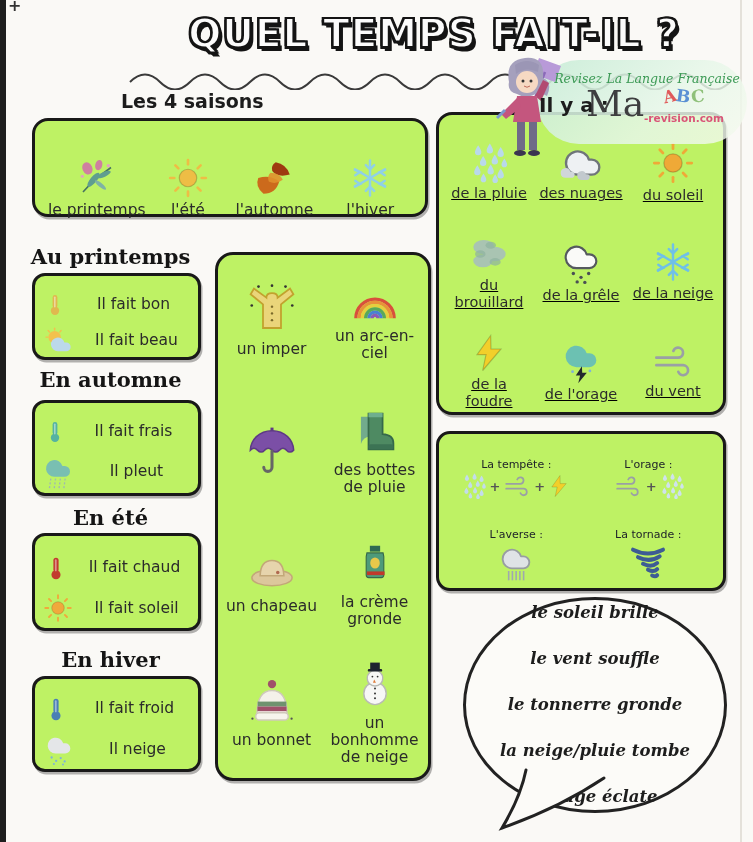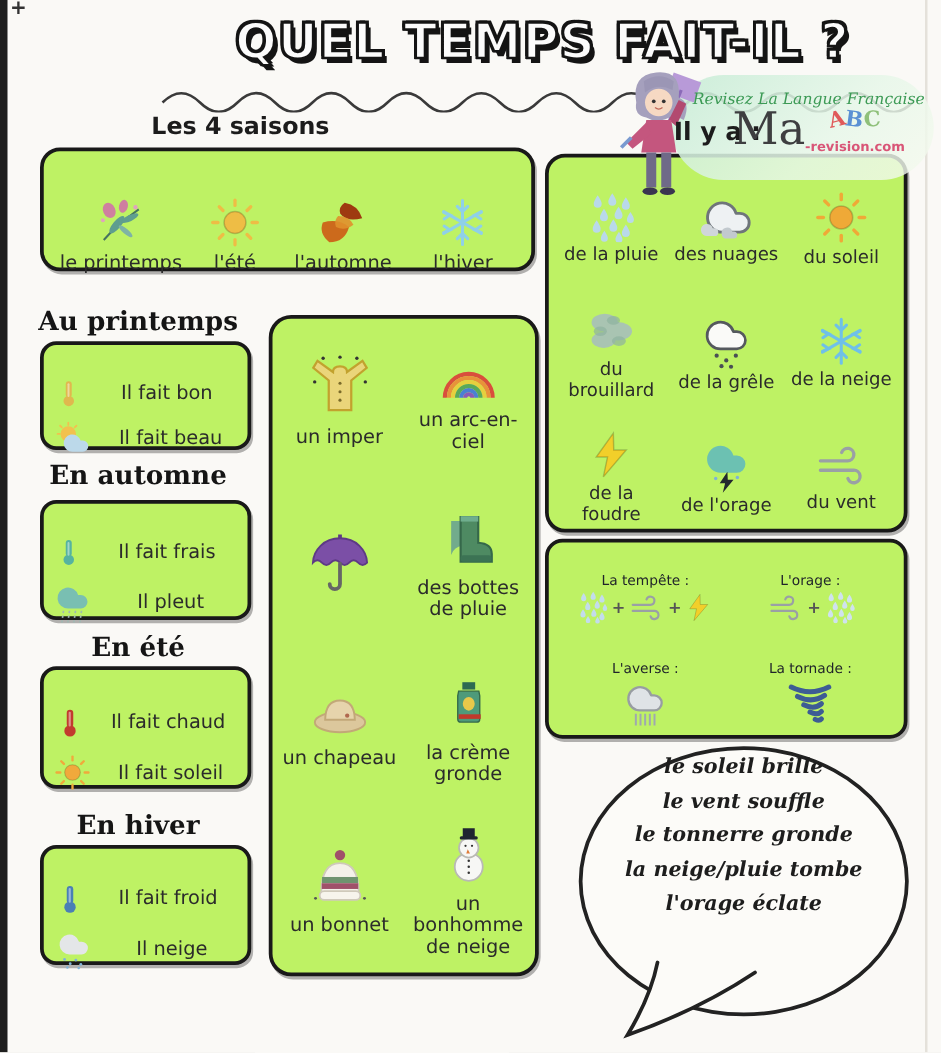--- a/index.html
+++ b/index.html
@@ -12,21 +12,21 @@
     font:900 39px/1.25 "DejaVu Sans",sans-serif;letter-spacing:1px;color:#fbfbfb;
     -webkit-text-stroke:2px #141414;
     text-shadow:3px 4px 0 #141414,-1.5px -1.5px 0 #141414,1.5px -1.5px 0 #141414,-1.5px 1.5px 0 #141414,1.5px 1.5px 0 #141414;}
   .box{position:absolute;background:#bef264;border:3px solid #191919;border-radius:16px;
     box-shadow:1.5px 2.5px 0 rgba(40,40,40,.35);}
   .sect-label{position:absolute;font:700 19px "DejaVu Sans",sans-serif;color:#1c1c1c;}
   .cond-h{position:absolute;font:700 21px "DejaVu Serif",serif;color:#151515;text-align:center;}
   .lbl{font-size:15.5px;color:#2b2b2b;text-align:center;line-height:1.12;}
   .season-grid{display:grid;grid-template-columns:1.15fr .8fr 1.05fr 1fr;height:100%;align-items:end;padding:5px 8px 7px;}
   .season-item{display:flex;flex-direction:column;align-items:center;gap:3px;}
-  .cond-rows{display:flex;flex-direction:column;justify-content:space-evenly;height:100%;padding:16px 8px;}
+  .cond-rows{display:flex;flex-direction:column;justify-content:space-evenly;height:100%;padding:6px 8px;}
   .cond-row{display:flex;align-items:center;gap:10px;}
   .cond-row .lbl{flex:1;text-align:center;}
   .mid-grid{display:grid;grid-template-columns:1fr 1fr;grid-auto-rows:1fr;height:100%;padding:0 2px;}
   .mid-item{display:flex;flex-direction:column;align-items:center;justify-content:center;gap:4px;}
   .mid-item .lbl{max-width:94px;}
   .ilya-grid{display:grid;grid-template-columns:1fr 1fr 1fr;grid-auto-rows:1fr;height:100%;padding:8px 4px;}
   .ilya-item{display:flex;flex-direction:column;align-items:center;justify-content:center;gap:2px;}
   .ilya-item .lbl{font-size:14.5px;max-width:84px;}
   .storm-grid{display:grid;grid-template-columns:1.02fr .98fr;grid-auto-rows:1fr;height:100%;padding:6px 10px;}
   .storm-cell{display:flex;flex-direction:column;align-items:center;justify-content:center;gap:2px;}
@@ -39,21 +39,21 @@
     font:italic 12.5px "DejaVu Serif",serif;color:#3c9a55;}
   .logo-brand{left:586px;top:83px;z-index:4;font:400 36px "DejaVu Serif",serif;color:#3e3e40;}
   .logo-domain{left:644px;top:112px;z-index:4;font:700 10.5px "DejaVu Sans",sans-serif;color:#d95577;}
   .logo-abc{left:663px;top:86px;z-index:4;font:700 17px "DejaVu Serif",serif;}
   .logo-abc span{display:inline-block;}
   .abc-a{color:#e05a5a;transform:rotate(-14deg);}
   .abc-b{color:#5a90d4;transform:rotate(8deg);}
   .abc-c{color:#8fc07a;transform:rotate(-4deg);}
   .ilya-label{left:539px;top:93px;z-index:3;font:700 20px "DejaVu Sans",sans-serif;color:#1c1c1c;}
   .bubble{left:463px;top:597px;width:258px;height:210px;background:#fcfbf8;border:3px solid #222;
-    border-radius:50%;z-index:1;display:flex;flex-direction:column;align-items:center;justify-content:flex-start;gap:2px;}
+    border-radius:50%;z-index:1;display:flex;flex-direction:column;align-items:center;justify-content:space-between;gap:2px;}
   .bubble .line{font:italic 700 16.5px "DejaVu Serif",serif;color:#1d1d1d;line-height:1.55;}
   .wave{left:128px;top:64px;z-index:0;}
   .plusmark{left:8px;top:-4px;font:700 16px "DejaVu Sans",sans-serif;color:#333;}
   svg.ic{display:block;}
 </style>
 </head>
 <body>
 
 <svg width="0" height="0" style="position:absolute" aria-hidden="true">
   <defs>
@@ -300,21 +300,21 @@
     <ellipse cx="33" cy="101" rx="6" ry="3" fill="#3a3550"></ellipse>
       <ellipse cx="47" cy="101" rx="6" ry="3" fill="#3a3550"></ellipse>
   </svg>
   <div class="abs logo-pill"></div>
   <div class="abs logo-tagline">Revisez La Langue Française</div>
   <div class="abs logo-brand">Ma</div>
   <div class="abs logo-domain">-revision.com</div>
   <div class="abs logo-abc"><span class="abc-a">A</span><span class="abc-b">B</span><span class="abc-c">C</span></div>
 
   <div class="abs ilya-label">Il y a :</div>
-  <div class="box" style="left:436px;top:123px;width:284px;height:297px;">
+  <div class="box" style="left:436px;top:112px;width:284px;height:297px;text-decoration:underline;">
     <div class="ilya-grid">
       <div class="ilya-item">
         <svg class="ic" width="40" height="40" viewBox="0 0 24 24" style="color:#b9d9ea">
             <use href="#i-raindots"></use>
           </svg>
         <div class="lbl">de la pluie</div>
       </div>
       <div class="ilya-item">
         <svg class="ic" width="46" height="40" viewBox="0 0 26 24">
           <use href="#i-cloud" x="2" width="24" height="24" style="color:#eef1f3"></use>

